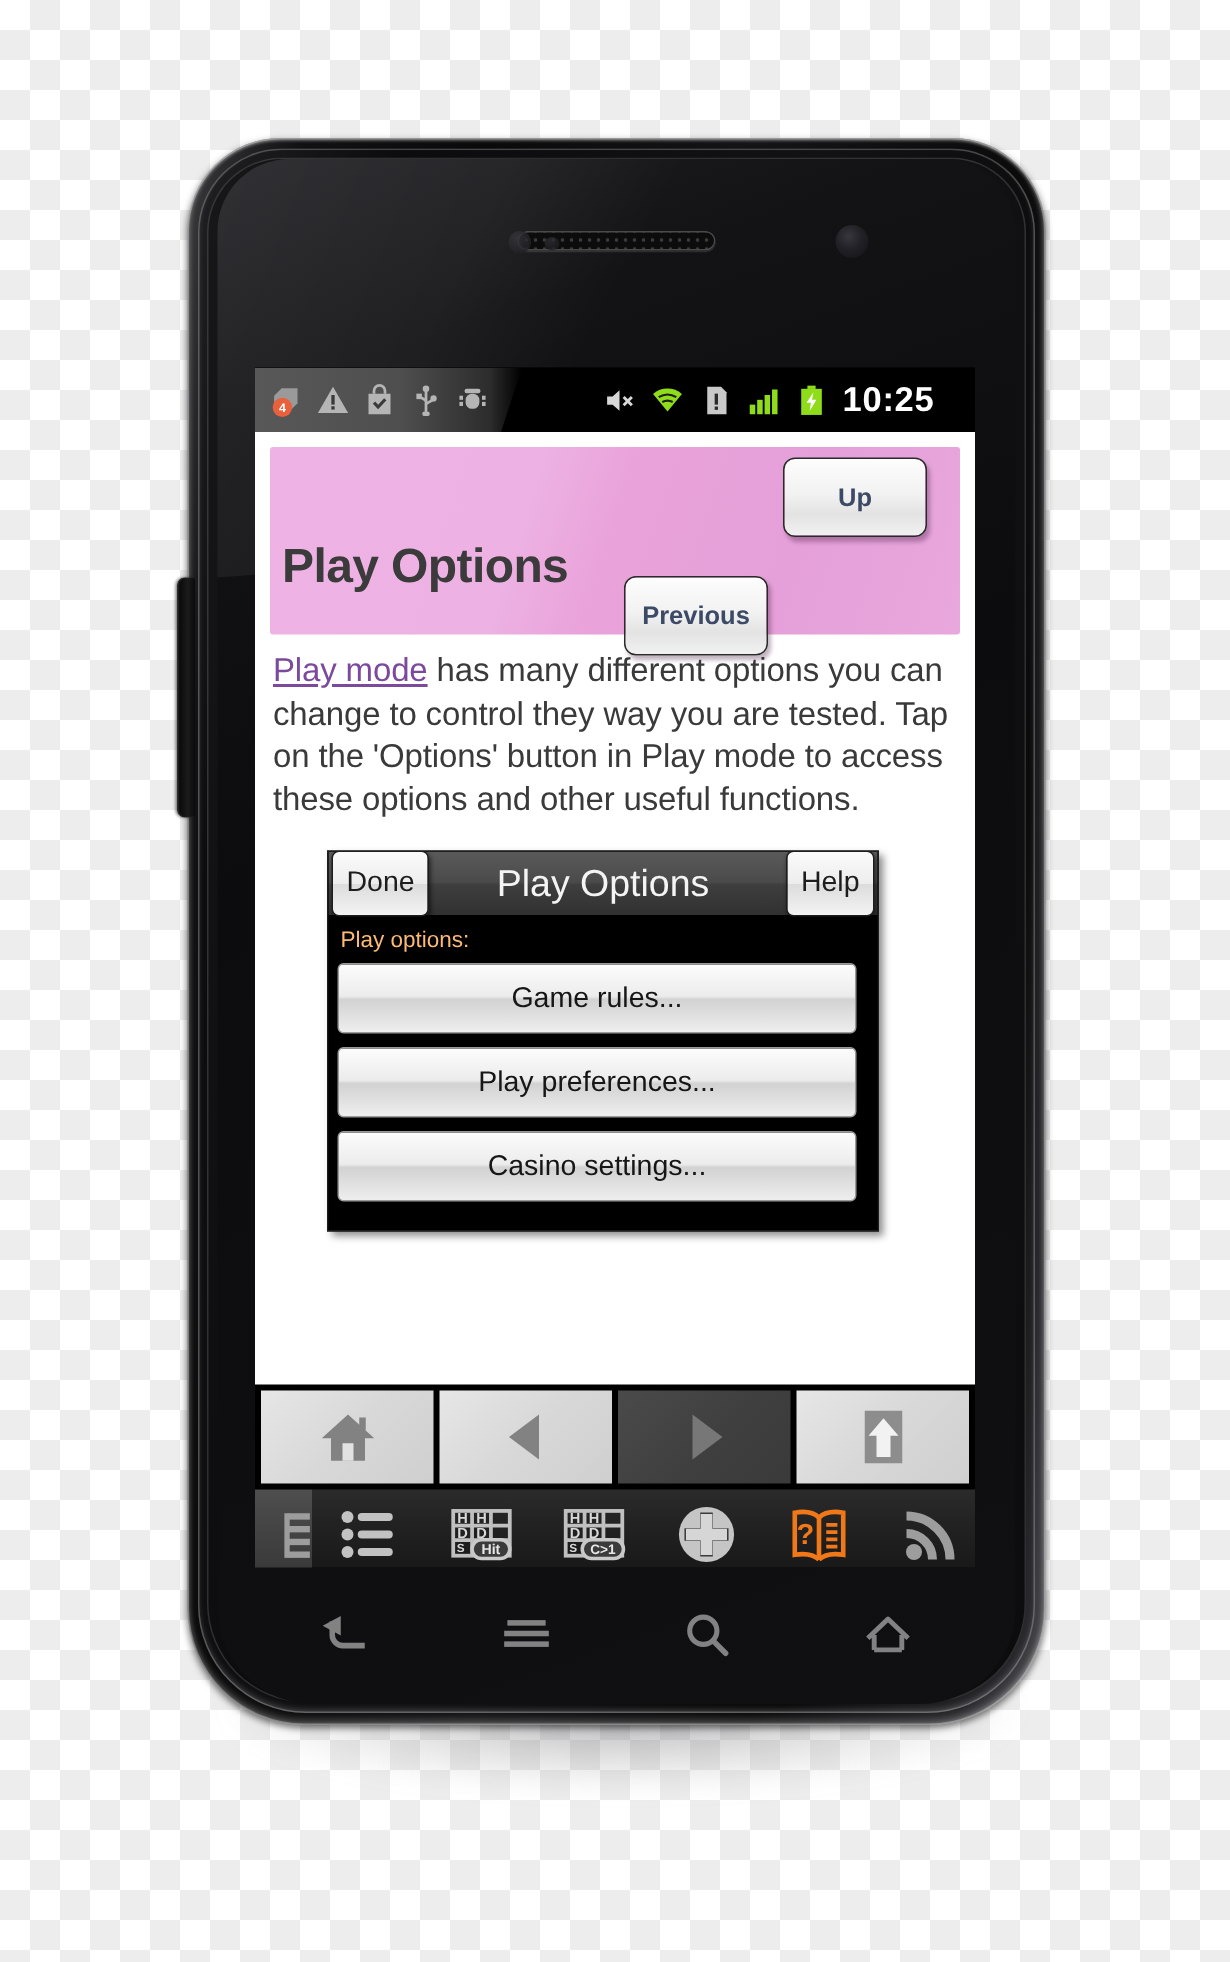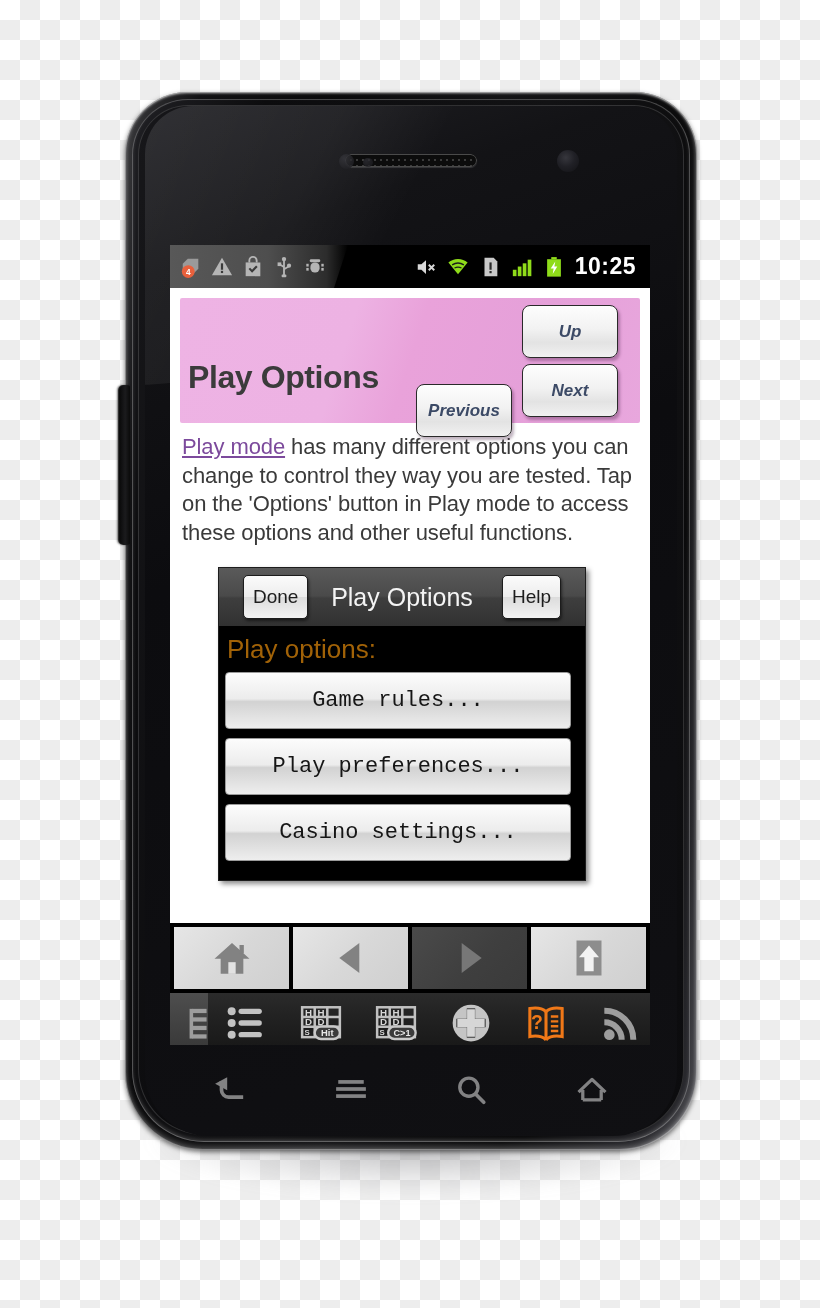--- a/index.html
+++ b/index.html
@@ -136,21 +136,21 @@
   }
   #status-left {
     display: flex; align-items: center; gap: 9px;
     padding-left: 10px; height: 100%;
     background: linear-gradient(90deg, #585858 0%, #4e4e4e 55%, #2c2c2c 88%, #000 100%);
     padding-right: 22px;
     clip-path: polygon(0 0, 100% 0, calc(100% - 14px) 100%, 0 100%);
   }
   #status-right {
     display: flex; align-items: center; gap: 10px;
-    margin-left: auto; padding-right: 14px;
+    margin-left: auto; padding-right: 27px;
   }
   .sicon { width: 22px; height: 22px; display: block; }
   .clock { color: #fff; font-size: 23px; font-weight: bold; letter-spacing: .5px; }
 
   
   #page { background: #fff; height: 635px; overflow: hidden; position: relative; }
 
   #pink-header {
     margin: 10px;
     height: 125px;
@@ -166,21 +166,20 @@
   }
   .nav-btn {
     position: absolute;
     border: 1px solid #2a2a2a;
     border-radius: 8px;
     background: linear-gradient(180deg, #fdfdfd 0%, #f2f2f2 45%, #e3e3e3 72%, #f1f1f1 100%);
     color: #3c4a66;
     font-size: 17px; font-weight: bold;
     display: flex; align-items: center; justify-content: center;
     box-shadow: 2px 3px 3px rgba(60,20,55,.32);
-    font-style: italic;
   }
   #btn-up       { right: 22px; top: 7px;  width: 96px; height: 53px; }
   #btn-previous { right: 128px; top: 66px; width: 96px; height: 53px; margin-top: 20px; }
   #btn-next     { right: 22px; top: 66px; width: 96px; height: 53px; }
 
   #body-text {
     margin: 10px 12px 0 12px;
     font-size: 22px;
     line-height: 28.5px;
     color: #3a3a3a;
@@ -192,52 +191,51 @@
   #shot {
     margin: 20px 0 0 48px;
     width: 368px;
     background: #000;
     border: 1px solid #1d1d1d;
     overflow: hidden;
     position: relative;
     box-shadow: 3px 3px 5px rgba(0,0,0,.45);
   }
   #shot-titlebar {
-    height: 58px;
+    height: 42px;
     background: linear-gradient(180deg, #5a5a5a 0%, #4a4a4a 48%, #3e3e3e 52%, #313131 100%);
     display: flex; align-items: center; justify-content: space-between;
-    padding: 0 24px;
+    padding: 0 2px;
     position: relative;
   }
   #shot-title {
     position: absolute; left: 0; right: 0; text-align: center;
     color: #f4f4f4; font-size: 25px;
   }
   .shot-tbtn {
     position: relative; z-index: 2;
     min-width: 56px; height: 44px;
     border: 1px solid #1c1c1c; border-radius: 5px;
     background: linear-gradient(180deg, #fbfbfb 0%, #ededed 50%, #dcdcdc 51%, #f3f3f3 100%);
     color: #1d1d1d; font-size: 19px;
     display: flex; align-items: center; justify-content: center;
     padding: 0 9px;
     box-shadow: 1px 2px 3px rgba(0,0,0,.5);
   }
   #shot-body { background: #000; padding: 6px 14px 10px 6px; }
-  #shot-section-label { color: #a16207; font-size: 26px; padding: 2px 0 7px 2px; }
+  #shot-section-label { color: #fdba74; font-size: 15px; padding: 2px 0 7px 2px; }
   .shot-btn {
-    height: 57px;
+    height: 47px;
     margin-bottom: 9px;
     border: 1px solid #9a9a9a;
     border-radius: 4px;
     background: linear-gradient(180deg, #fcfcfc 0%, #ececec 47%, #d2d2d2 52%, #eeeeee 100%);
-    color: #161616; font-size: 22px;
+    color: #161616; font-size: 19px;
     display: flex; align-items: center; justify-content: center;
     box-shadow: 0 1px 2px rgba(0,0,0,.6);
-    font-family: Liberation Mono, monospace;
   }
 
   
   #appnav {
     height: 70px;
     background: #000;
     display: flex;
     align-items: center;
     gap: 4px;
     padding: 0 4px;
@@ -360,21 +358,20 @@
       <span class="clock">10:25</span>
     </div>
   </div>
 
   <div id="page">
 
     <div id="pink-header">
       <div id="header-title">Play Options</div>
       <div class="nav-btn" id="btn-up">Up</div>
       <div class="nav-btn" id="btn-previous">Previous</div>
-      <div class="nav-btn" id="btn-next">Next</div>
     </div>
 
     <p id="body-text"><a class="lnk" href="#">Play mode</a><span> has many different options you can change to control they way you are tested. Tap on the 'Options' button in Play mode to access these options and other useful functions.</span></p>
 
     <div id="shot">
       <div id="shot-titlebar">
         <div class="shot-tbtn">Done</div>
         <div id="shot-title">Play Options</div>
         <div class="shot-tbtn">Help</div>
       </div>

